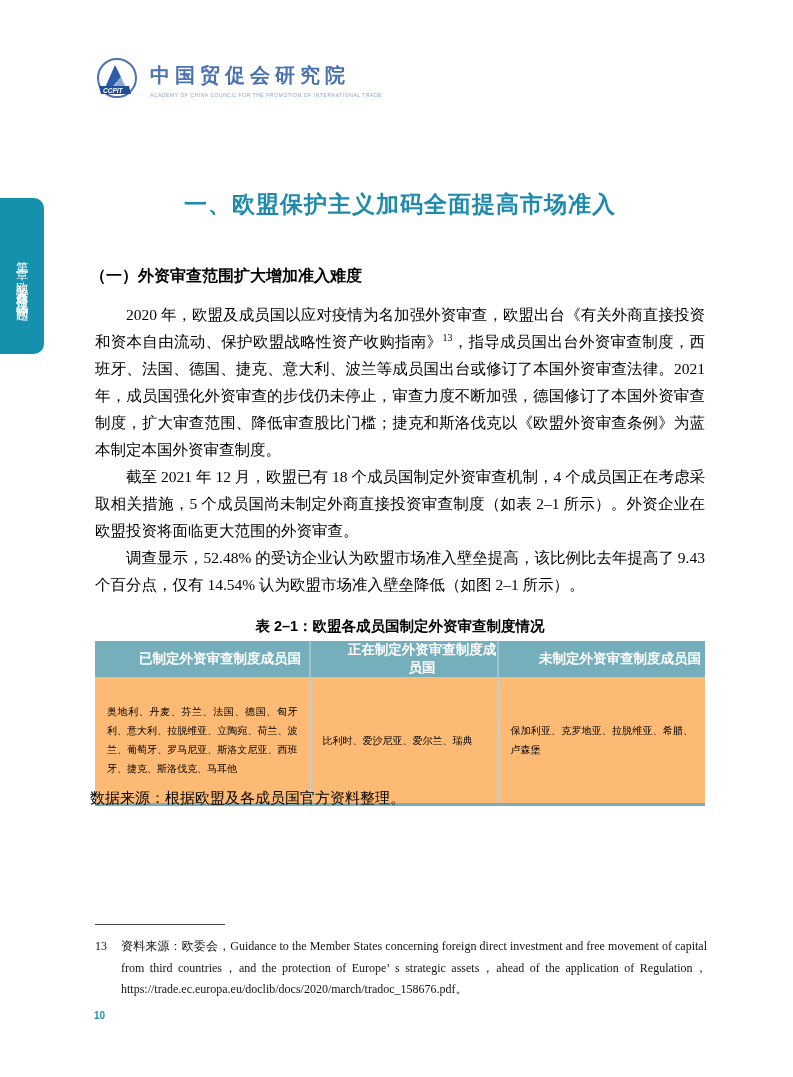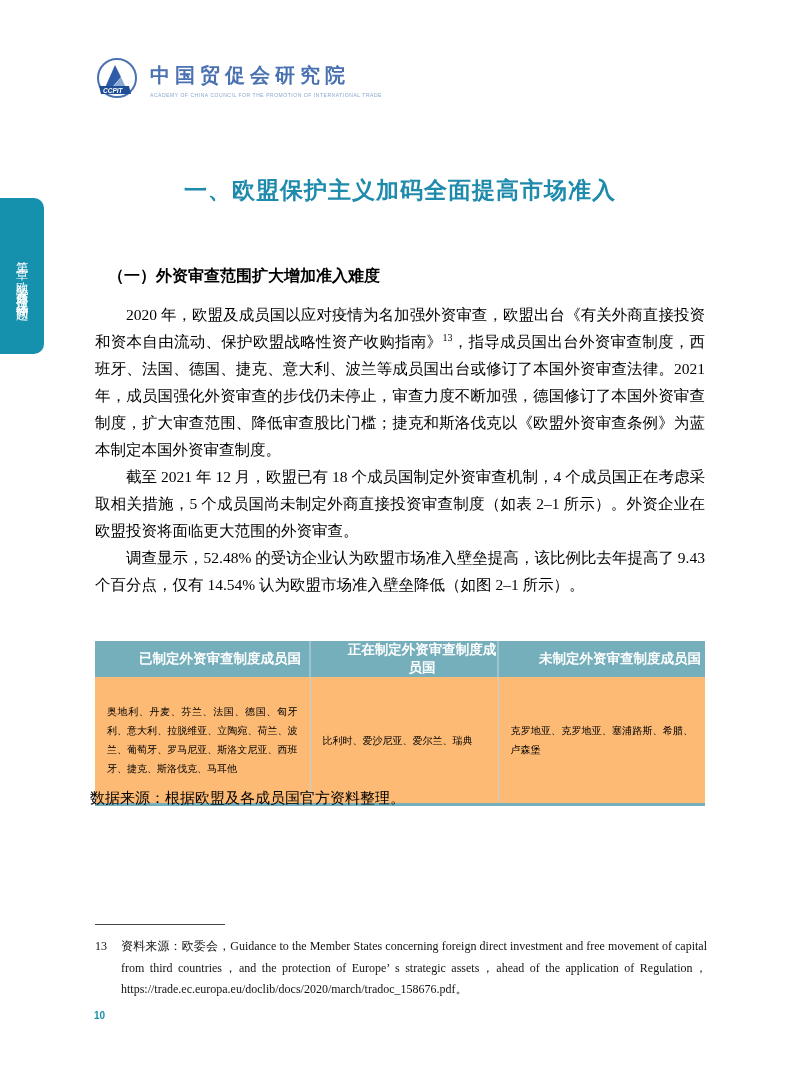--- a/index.html
+++ b/index.html
@@ -65,32 +65,32 @@
     font-family: "Liberation Sans", "DejaVu Sans", sans-serif;
     font-size: 12.5px;
     letter-spacing: 3px;
     line-height: 1;
   }
 
   
   .section-heading {
     position: absolute;
     left: 95px;
-    top: 175px;
+    top: 189px;
     width: 610px;
     text-align: center;
     font-family: "Liberation Sans", "DejaVu Sans", sans-serif;
     font-weight: bold;
     font-size: 23px;
     letter-spacing: 1px;
     color: #1e8aac;
   }
   .subsection-heading {
     position: absolute;
-    left: 108px;
+    left: 90px;
     top: 266px;
     width: 610px;
     font-family: "Liberation Sans", "DejaVu Sans", sans-serif;
     font-weight: bold;
     font-size: 16px;
     color: #000;
   }
   .paragraphs {
     position: absolute;
     left: 95px;
@@ -229,38 +229,39 @@
 
   <div class="section-heading">一、欧盟保护主义加码全面提高市场准入</div>
   <div class="subsection-heading">（一）外资审查范围扩大增加准入难度</div>
 
   <div class="paragraphs">
     <p><span>2020 年，欧盟及成员国以应对疫情为名加强外资审查，欧盟出台《有关外商直接投资和资本自由流动、保护欧盟战略性资产收购指南》</span><sup>13</sup><span>，指导成员国出台外资审查制度，西班牙、法国、德国、捷克、意大利、波兰等成员国出台或修订了本国外资审查法律。2021 年，成员国强化外资审查的步伐仍未停止，审查力度不断加强，德国修订了本国外资审查制度，扩大审查范围、降低审查股比门槛；捷克和斯洛伐克以《欧盟外资审查条例》为蓝本制定本国外资审查制度。</span></p>
     <p>截至 2021 年 12 月，欧盟已有 18 个成员国制定外资审查机制，4 个成员国正在考虑采取相关措施，5 个成员国尚未制定外商直接投资审查制度（如表 2–1 所示）。外资企业在欧盟投资将面临更大范围的外资审查。</p>
     <p>调查显示，52.48% 的受访企业认为欧盟市场准入壁垒提高，该比例比去年提高了 9.43 个百分点，仅有 14.54% 认为欧盟市场准入壁垒降低（如图 2–1 所示）。</p>
   </div>
 
+  <div class="table-title">表 2–1：欧盟各成员国制定外资审查制度情况</div>
   <table class="fdi-table">
     <colgroup>
       <col style="width:215px">
       <col style="width:188px">
       <col style="width:207px">
     </colgroup>
     <thead>
       <tr>
         <th>已制定外资审查制度成员国</th>
         <th>正在制定外资审查制度成员国</th>
         <th>未制定外资审查制度成员国</th>
       </tr>
     </thead>
     <tbody>
       <tr>
         <td>奥地利、丹麦、芬兰、法国、德国、匈牙利、意大利、拉脱维亚、立陶宛、荷兰、波兰、葡萄牙、罗马尼亚、斯洛文尼亚、西班牙、捷克、斯洛伐克、马耳他</td>
         <td>比利时、爱沙尼亚、爱尔兰、瑞典</td>
-        <td>克罗地亚、克罗地亚、塞浦路斯、希腊、卢森堡</td>
+        <td>保加利亚、克罗地亚、拉脱维亚、希腊、卢森堡</td>
       </tr>
     </tbody>
   </table>
   <div class="source-note">数据来源：根据欧盟及各成员国官方资料整理。</div>
 
   <div class="footnote-block">
     <div class="footnote-separator"></div>
     <div class="footnote">
       <span class="footnote-marker">13</span>
       <span class="footnote-text">资料来源：欧委会，Guidance to the Member States concerning foreign direct investment and free movement of capital from third countries，and the protection of Europe’ s strategic assets，ahead of the application of Regulation，https://trade.ec.europa.eu/doclib/docs/2020/march/tradoc_158676.pdf。</span>

